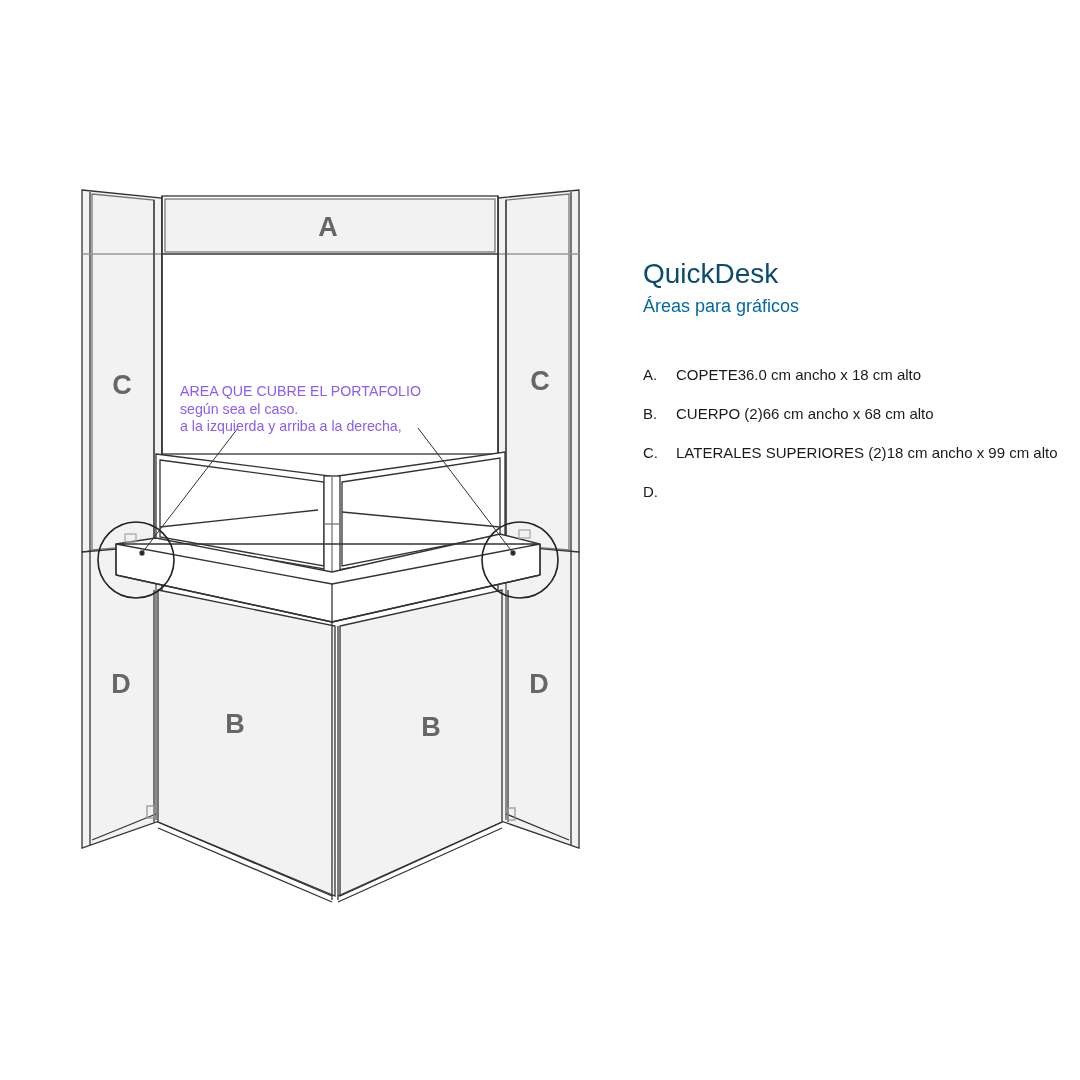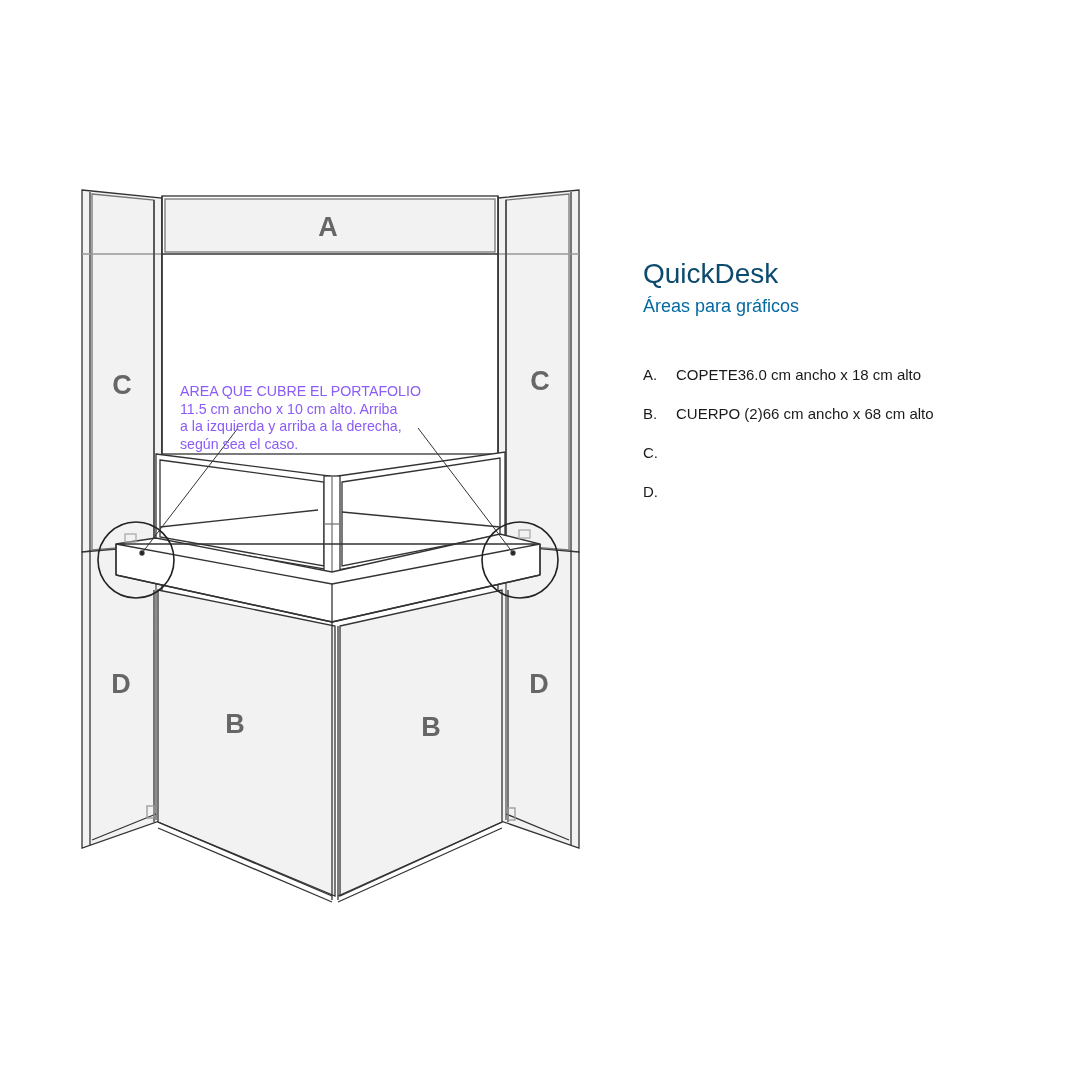--- a/index.html
+++ b/index.html
@@ -109,23 +109,22 @@
   <text class="panel-letter" x="122" y="394" text-anchor="middle">C</text>
   <text class="panel-letter" x="540" y="390" text-anchor="middle">C</text>
   <text class="panel-letter" x="121" y="693" text-anchor="middle">D</text>
   <text class="panel-letter" x="539" y="693" text-anchor="middle">D</text>
   <text class="panel-letter" x="235" y="733" text-anchor="middle">B</text>
   <text class="panel-letter" x="431" y="736" text-anchor="middle">B</text>
 </svg>
 
 <div class="callout">
   <span class="title">AREA QUE CUBRE EL PORTAFOLIO</span>
-  <span style="display:block">11.5 cm ancho x 10 cm alto. Arriba</span>
+  <span style="display:block">según sea el caso.</span>
   <span style="display:block">a la izquierda y arriba a la derecha,</span>
-  <span style="display:block">según sea el caso.</span>
 </div>
 
 <div class="legend">
   <h1 class="app-title">QuickDesk</h1>
   <div class="subtitle">Áreas para gráficos</div>
   <ul>
     <li>
       <span class="key">A.</span>
       <span class="body">
         <span>COPETE</span>
@@ -134,18 +133,22 @@
     </li>
     <li>
       <span class="key">B.</span>
       <span class="body">
         <span>CUERPO (2)</span>
         <span>66 cm ancho x 68 cm alto</span>
       </span>
     </li>
     <li>
       <span class="key">C.</span>
+      <span class="body">
+        <span>LATERALES SUPERIORES (2)</span>
+        <span>18 cm ancho x 99 cm alto</span>
+      </span>
     </li>
     <li>
       <span class="key">D.</span>
     </li>
   </ul>
 </div>
 
 </body></html>

